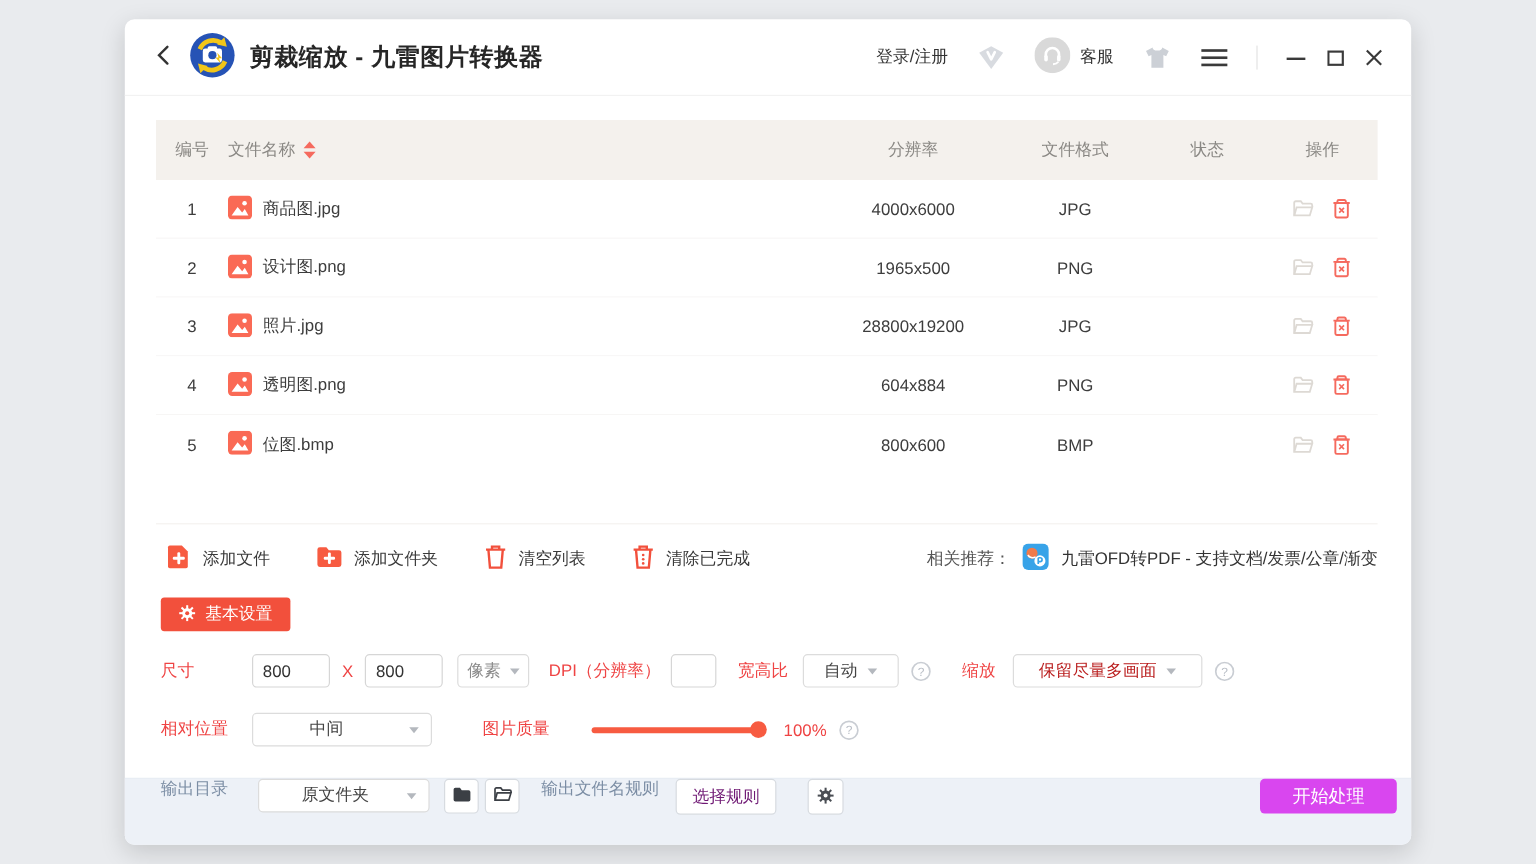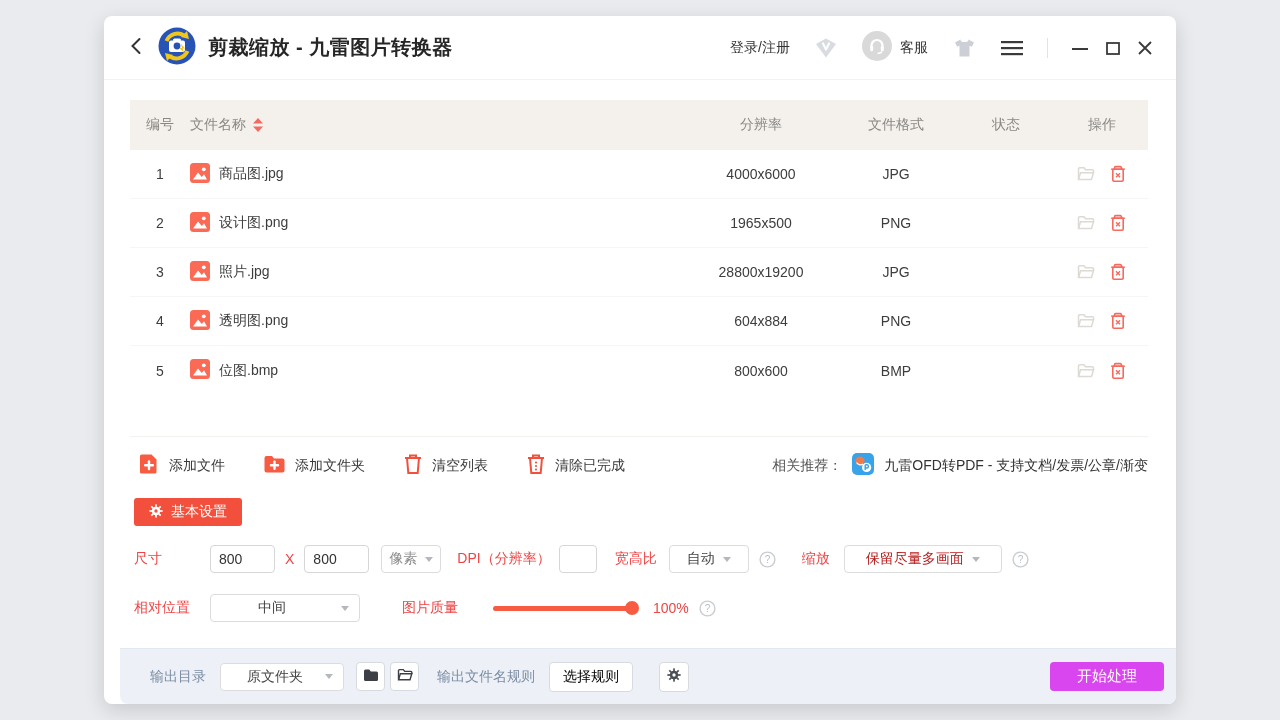--- a/index.html
+++ b/index.html
@@ -54,25 +54,25 @@
   .row2 { margin-top:21px; }
   .lbl { color:#ef4444; }
   .tinput { height:28px; border:1px solid #d6d6d6; border-radius:4px; padding:0 8px; font-size:14px; color:#333; font-family:inherit; outline:none; }
   .sel { height:28px; border:1px solid #dcdcdc; border-radius:4px; background:#fff; display:flex; align-items:center; justify-content:center; gap:8px; font-size:14px; color:#555; cursor:pointer; position:relative; }
   .caret { width:0; height:0; border-left:4px solid transparent; border-right:4px solid transparent; border-top:5px solid #b4b8be; }
   .qmark { margin-left:10px; cursor:pointer; display:flex; }
   .slider { position:relative; width:140px; height:14px; display:flex; align-items:center; cursor:pointer; }
   .slider .track { width:100%; height:5px; border-radius:3px; background:#f75b41; }
   .slider .knob { position:absolute; right:-6px; top:0; width:14px; height:14px; border-radius:50%; background:#f75b41; }
   
-  .footerbar { position:absolute; left:16px; right:0; bottom:0; height:56px; background:#edf1f7; border-top:1px solid #e2e8f0;
-    border-radius:0 0 8px 8px; display:flex; align-items:center; padding:0 12px 0 30px; }
+  .footerbar { position:absolute; left:0; right:0; bottom:0; height:56px; background:#edf1f7; border-top:1px solid #e2e8f0;
+    border-radius:0 0 8px 8px; display:flex; align-items:flex-start; padding:0 12px 0 30px; }
   .f-lbl { color:#7b8da4; }
   .sq-btn { width:29px; height:29px; border:1px solid #d7dbe0; border-radius:4px; background:#fff; display:flex; align-items:center; justify-content:center; cursor:pointer; }
-  .rule-btn { height:30px; min-width:84px; border:1px solid #d7dbe0; border-radius:4px; background:#fff; color:#000000; font-size:14px; padding:0 0; cursor:pointer; font-family:Liberation Mono, monospace; }
+  .rule-btn { height:30px; min-width:84px; border:1px solid #d7dbe0; border-radius:4px; background:#fff; color:#701a75; font-size:14px; padding:0 0; cursor:pointer; font-family:Liberation Mono, monospace; }
   .start-btn { margin-left:auto; background:#d946ef; color:#fff; border:none; border-radius:4px; height:29px; padding:0 27px; font-size:15px; cursor:pointer; font-family:inherit; }
 </style>
 </head>
 <body>
 
 <div class="window">
 
   
   <div class="titlebar">
     <div class="tb-left">
@@ -461,21 +461,21 @@
       <svg width="17" height="17" viewBox="0 0 17 17">
           <circle cx="8.5" cy="8.5" r="7.4" fill="none" stroke="#c9cdd3" stroke-width="1.4"></circle>
           <text x="8.5" y="12" text-anchor="middle" font-size="10" fill="#b9bec6" font-family="Liberation Sans, sans-serif">?</text>
         </svg>
     </span>
   </div>
 
   
   <div class="footerbar">
     <span class="f-lbl">输出目录</span>
-    <span class="sel" style="width:124px; margin-left:14px; color:#444;padding-left:12px;">
+    <span class="sel" style="width:143px; margin-left:25px; color:#444;padding-left:12px;">
       <span style="flex:1; text-align:center;">原文件夹</span>
       <span class="caret" style="margin-right:10px;"></span>
     </span>
     <button class="sq-btn" style="margin-left:12px;">
       <span>
         <svg width="16" height="14" viewBox="0 0 16 14">
             <path d="M1 3 a1.5 1.5 0 0 1 1.5 -1.5 h3.8 l1.5 2 h5.7 A1.5 1.5 0 0 1 15 5 v6.5 a1.5 1.5 0 0 1 -1.5 1.5 h-11 A1.5 1.5 0 0 1 1 11.5 Z" fill="#3b3f45"></path>
           </svg>
       </span>
     </button>

